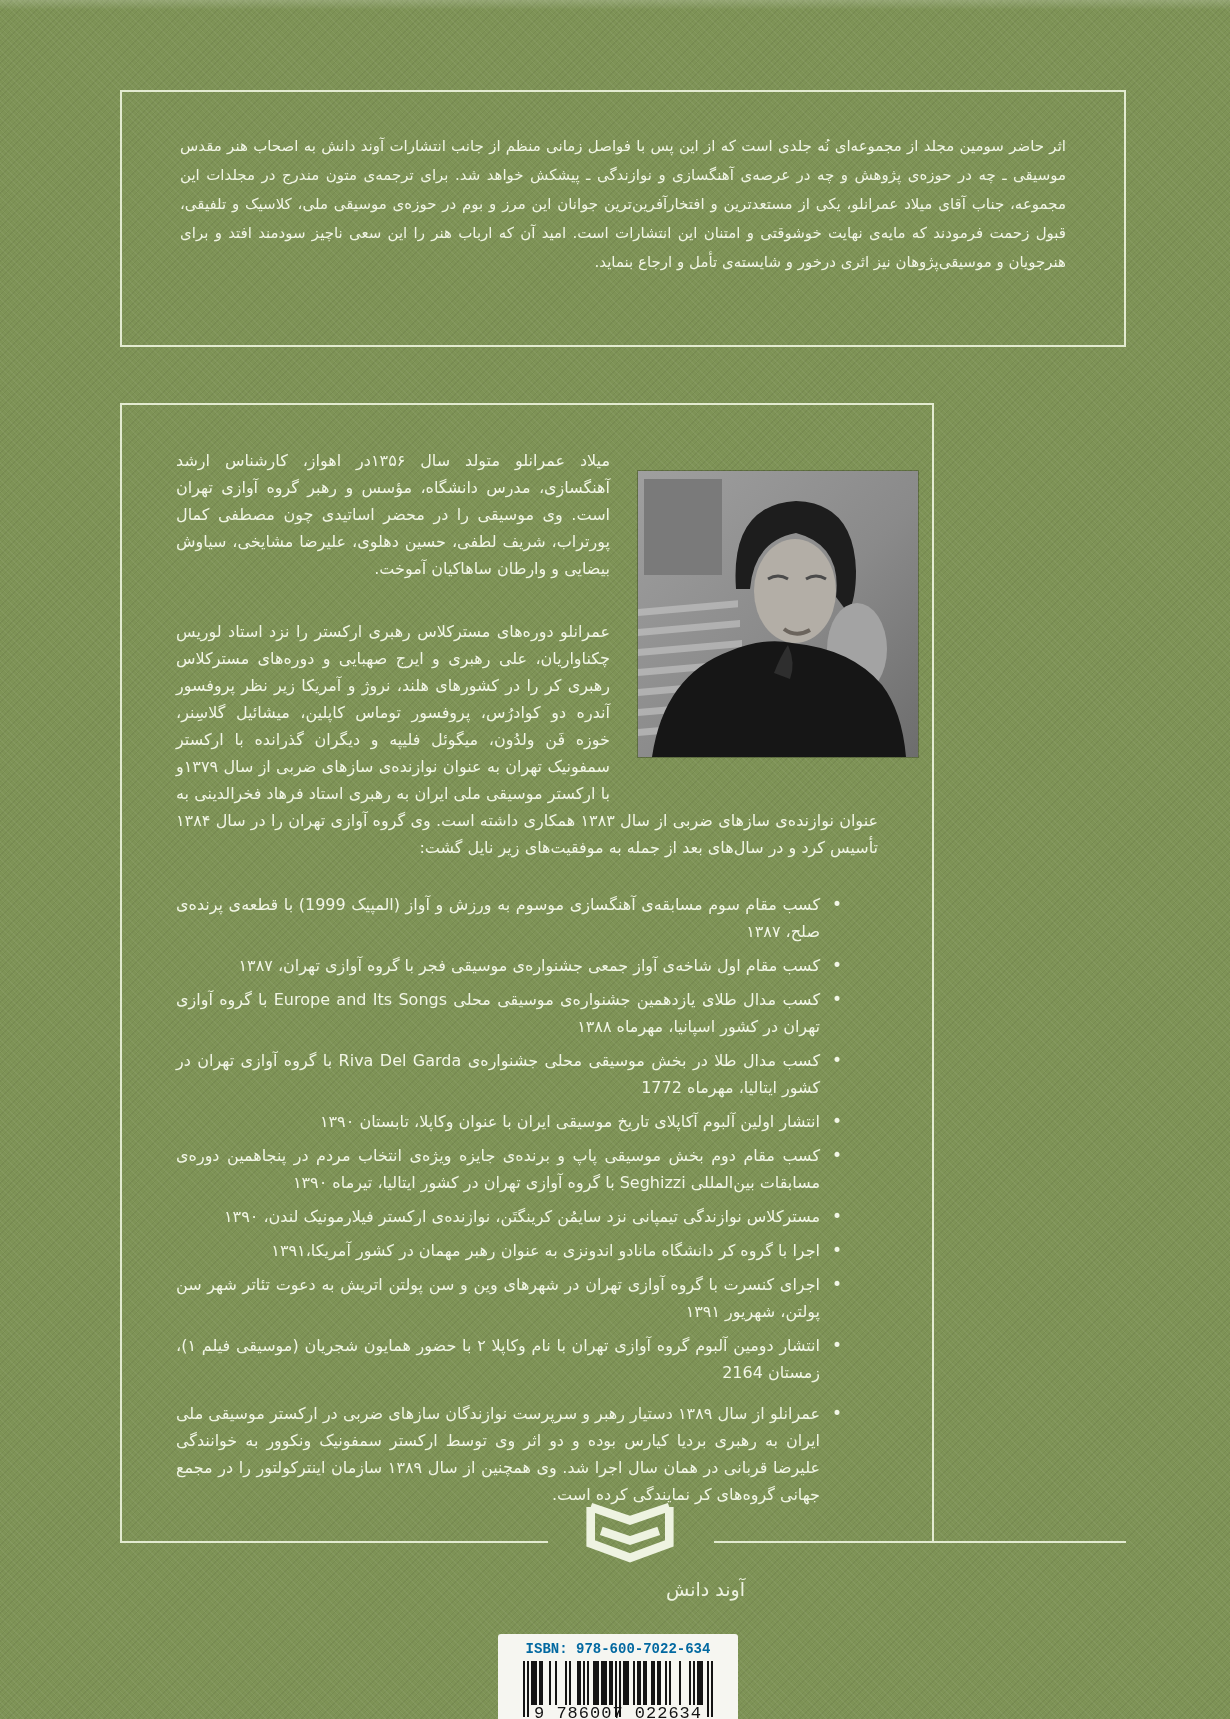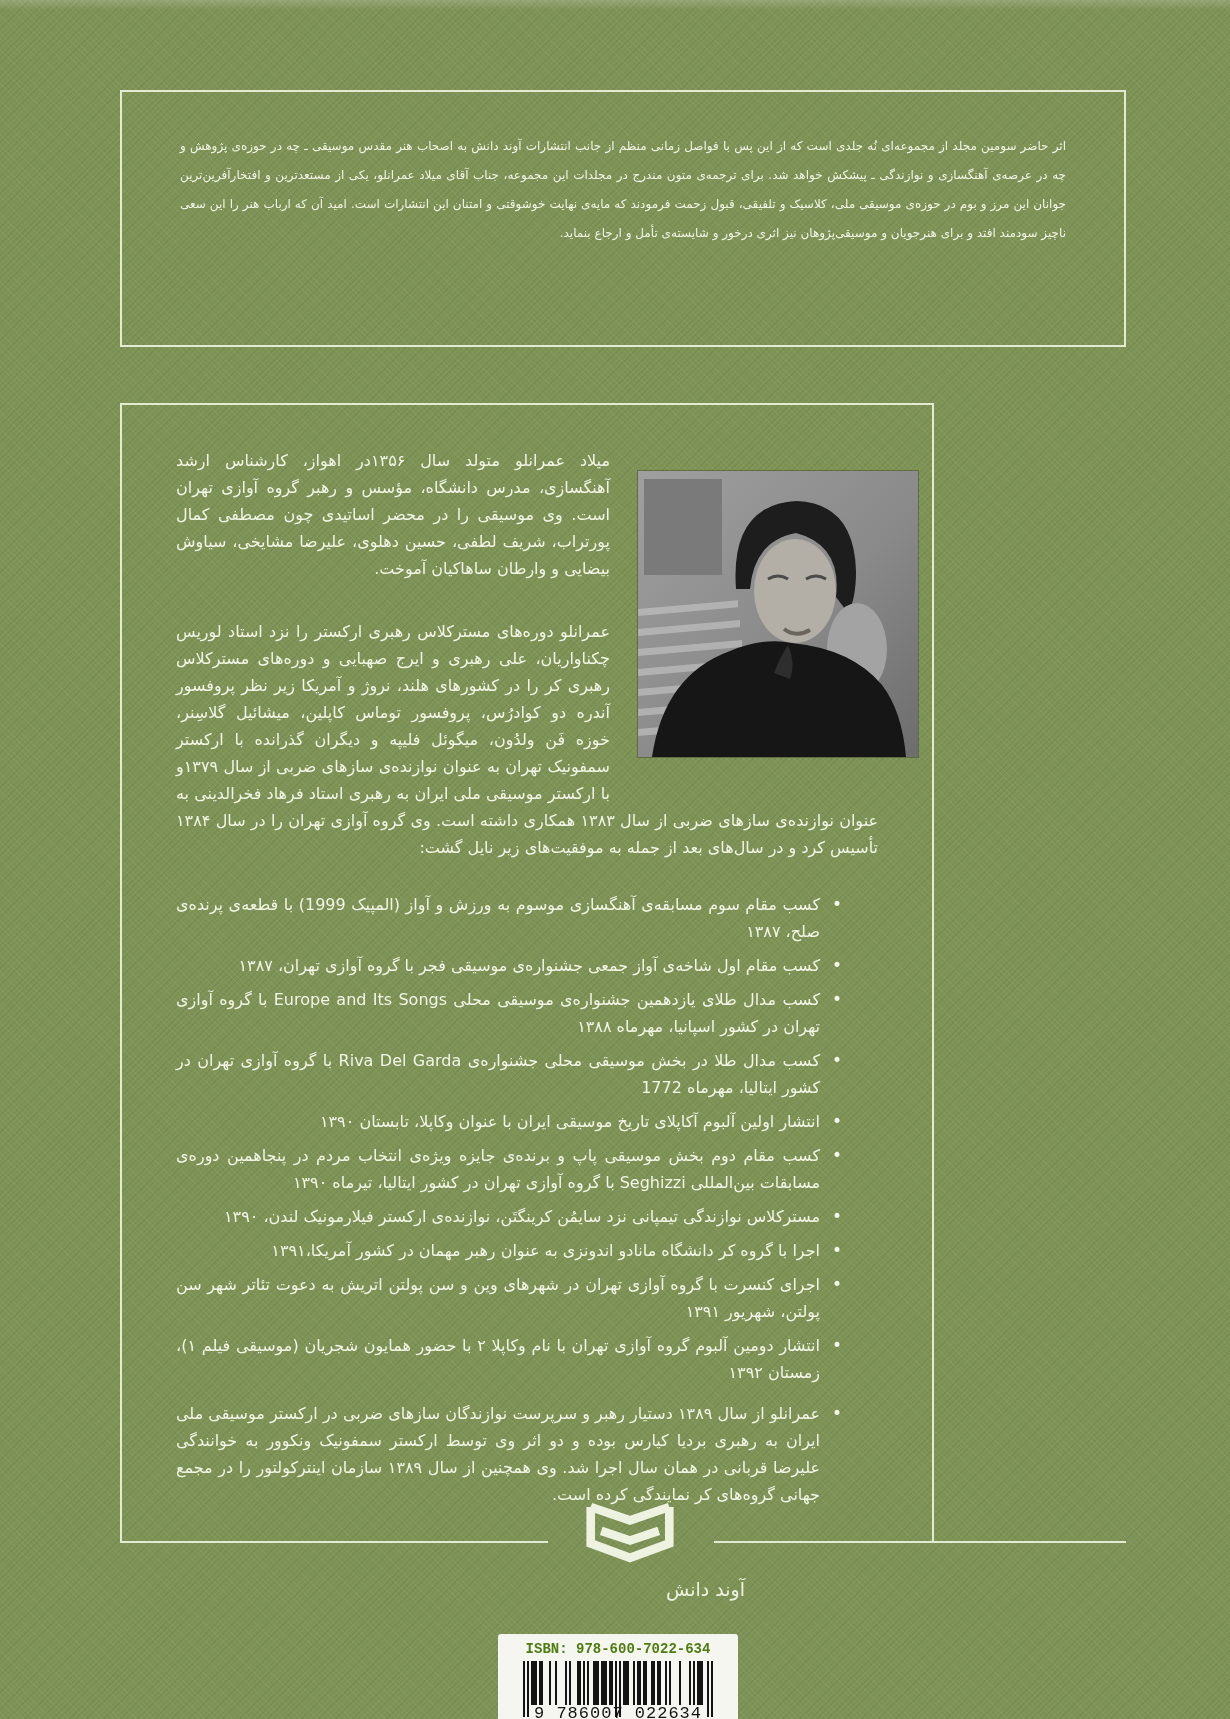--- a/index.html
+++ b/index.html
@@ -23,21 +23,21 @@
     background:linear-gradient(180deg, rgba(255,255,255,0.18), rgba(255,255,255,0));
     pointer-events:none;
   }
   
   .intro-box{
     position:absolute;left:120px;top:90px;width:1006px;height:257px;
     border:2px solid #e3ebd1;box-sizing:border-box;
     padding:40px 58px 0 58px;
   }
   .intro-box p{
-    margin:0;font-size:12px;line-height:29px;
+    margin:0;font-size:15px;line-height:29px;
     text-align:justify;color:#f2f6e6;
   }
   
   .bio-box{
     position:absolute;left:120px;top:403px;width:814px;height:1140px;
     border:2px solid #e3ebd1;border-bottom:none;box-sizing:border-box;
     padding:42px 54px 0 54px;
     overflow:hidden;
   }
   .bio-box p{margin:0;font-size:16px;line-height:27px;text-align:justify;}
@@ -82,21 +82,21 @@
   
   .barcode-label{
     position:absolute;left:498px;top:1634px;width:240px;height:100px;
     background:#f6f6f1;border-radius:3px 3px 0 0;
     box-sizing:border-box;padding-top:7px;
     direction:ltr;
   }
   .isbn-line{
     font-family:"Liberation Mono","DejaVu Sans Mono",monospace;
     font-size:14px;font-weight:bold;letter-spacing:0;
-    color:#4d7c0f;text-align:center;line-height:16px;
+    color:#0369a1;text-align:center;line-height:16px;
     white-space:nowrap;
   }
   .bars-wrap{
     position:relative;width:190px;height:44px;margin:4px auto 0;
   }
   .bars-wrap i{position:absolute;top:0;width:2px;background:#141414;}
   .digits-line{
     font-family:"Liberation Mono","DejaVu Sans Mono",monospace;
     font-size:17px;color:#141414;text-align:center;line-height:18px;
     margin-top:0;letter-spacing:1px;white-space:nowrap;
@@ -148,21 +148,21 @@
 
     <li>کسب مقام سوم مسابقه‌ی آهنگسازی موسوم به ورزش و آواز (المپیک 1999) با قطعه‌ی پرنده‌ی صلح، ۱۳۸۷</li>
         <li>کسب مقام اول شاخه‌ی آواز جمعی جشنواره‌ی موسیقی فجر با گروه آوازی تهران، ۱۳۸۷</li>
         <li>کسب مدال طلای یازدهمین جشنواره‌ی موسیقی محلی Europe and Its Songs با گروه آوازی تهران در کشور اسپانیا، مهرماه ۱۳۸۸</li>
         <li>کسب مدال طلا در بخش موسیقی محلی جشنواره‌ی Riva Del Garda با گروه آوازی تهران در کشور ایتالیا، مهرماه 1772</li>
         <li>انتشار اولین آلبوم آکاپلای تاریخ موسیقی ایران با عنوان وکاپلا، تابستان ۱۳۹۰</li>
         <li>کسب مقام دوم بخش موسیقی پاپ و برنده‌ی جایزه ویژه‌ی انتخاب مردم در پنجاهمین دوره‌ی مسابقات بین‌المللی Seghizzi با گروه آوازی تهران در کشور ایتالیا، تیرماه ۱۳۹۰</li>
         <li>مسترکلاس نوازندگی تیمپانی نزد سایمُن کرینگتَن، نوازنده‌ی ارکستر فیلارمونیک لندن، ۱۳۹۰</li>
         <li>اجرا با گروه کر دانشگاه مانادو اندونزی به عنوان رهبر مهمان در کشور آمریکا،۱۳۹۱</li>
         <li>اجرای کنسرت با گروه آوازی تهران در شهرهای وین و سن پولتن اتریش به دعوت تئاتر شهر سن پولتن، شهریور ۱۳۹۱</li>
-        <li>انتشار دومین آلبوم گروه آوازی تهران با نام وکاپلا ۲ با حضور همایون شجریان (موسیقی فیلم ۱)، زمستان ۱۳۹۲</li>
+        <li>انتشار دومین آلبوم گروه آوازی تهران با نام وکاپلا ۲ با حضور همایون شجریان (موسیقی فیلم ۱)، زمستان 2164</li>
         <li>عمرانلو از سال ۱۳۸۹ دستیار رهبر و سرپرست نوازندگان سازهای ضربی در ارکستر موسیقی ملی ایران به رهبری بردیا کیارس بوده و دو اثر وی توسط ارکستر سمفونیک ونکوور به خوانندگی علیرضا قربانی در همان سال اجرا شد. وی همچنین از سال ۱۳۸۹ سازمان اینترکولتور را در مجمع جهانی گروه‌های کر نمایندگی کرده است.</li>
       </ul>
   </div>
 
   <div class="divider-seg divider-left"></div>
   <div class="divider-seg divider-right"></div>
 
   <div class="publisher-logo">
     <svg viewBox="0 0 96 84">
       <g fill="none" stroke="#eef3e1" stroke-width="9" stroke-linejoin="miter" stroke-linecap="butt">

